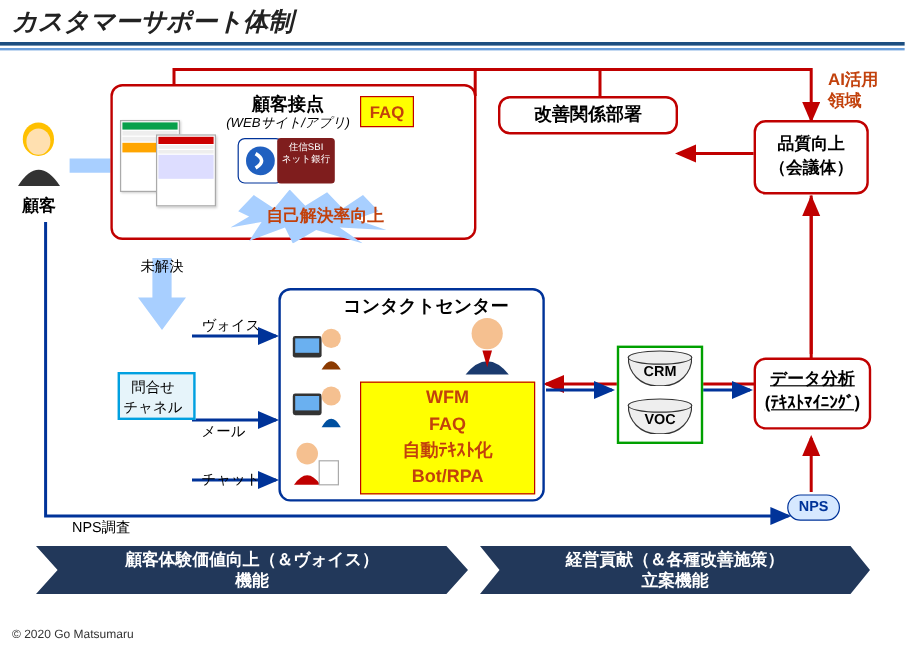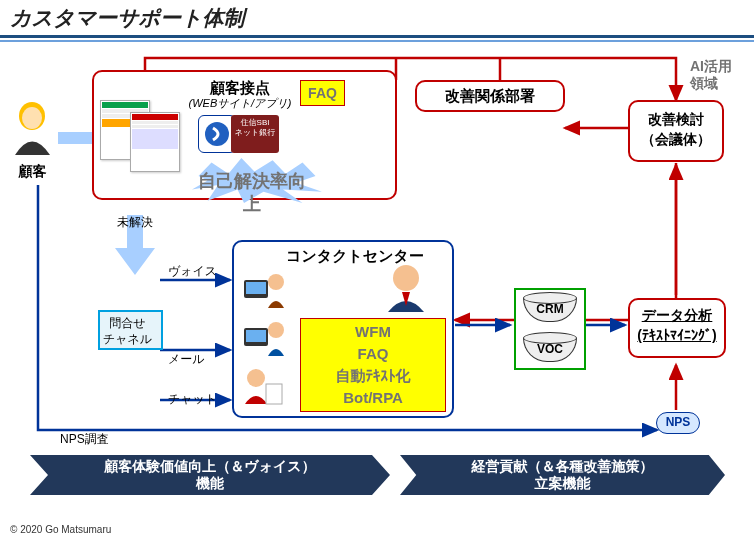--- a/index.html
+++ b/index.html
@@ -8,21 +8,21 @@
   .hr1 { position:absolute; top:35px; left:0; width:100%; height:3px; background:#1C4E80; }
   .hr2 { position:absolute; top:40px; left:0; width:100%; height:2px; background:#6CA0DC; }
 
   .box { position:absolute; background:#fff; }
   .red-box { border:2.5px solid #C00000; border-radius:10px; }
   .blue-box { border:2.5px solid #003399; border-radius:10px; }
   .green-box { border:2px solid #00A000; }
   .cyan-box { border:2px solid #00A0E0; }
 
   .lbl { position:absolute; font-size:12px; line-height:1.3; }
-  .red { color:#737373; }
+  .red { color:#c2410c; }
   .bold { font-weight:bold; }
   .center { text-align:center; }
   .ylbg { background:#FFFF00; }
 
   .banner { position:absolute; height:40px; background:#22385A; color:#fff; font-weight:bold; font-size:14px; text-align:center; display:flex; align-items:center; justify-content:center; line-height:1.2; }
   .banner.left { left:30px; width:360px; clip-path:polygon(0 0,95% 0,100% 50%,95% 100%,0 100%,5% 50%); }
   .banner.right { left:400px; width:325px; clip-path:polygon(0 0,95% 0,100% 50%,95% 100%,0 100%,5% 50%); }
 
   .copy { position:absolute; bottom:6px; left:10px; font-size:10px; color:#333; }
 
@@ -116,27 +116,27 @@
   <svg width="28" height="28">
       <ellipse cx="14" cy="14" rx="12" ry="12" fill="#2060C0"></ellipse>
       <path d="M10,8 Q20,14 10,20" stroke="#fff" stroke-width="3" fill="none"></path>
     </svg>
 </div>
 
 <div class="icon center" style="top:115px; left:231px; width:48px; height:38px; background:#7f1d1d; color:#fff; font-size:8px; padding-top:3px; border-radius:3px; white-space:pre; line-height:1.3;">住信SBI
 ネット銀行</div>
 
 <div class="starburst" style="top:158px; left:192px;"></div>
-<div class="lbl red bold center" style="top:170px; left:192px; width:120px; font-size:18px;">自己解決率向上</div>
+<div class="lbl red bold center" style="top:170px; left:211px; width:120px; font-size:14px;">自己解決率向上</div>
 
 <div class="box red-box" style="top:80px; left:415px; width:150px; height:32px;"></div>
 <div class="lbl bold center" style="top:86px; left:415px; width:150px; font-size:15px;">改善関係部署</div>
 
 <div class="box red-box" style="top:100px; left:628px; width:96px; height:62px;"></div>
-<div class="lbl bold center" style="top:110px; left:628px; width:96px; font-size:14px; white-space:pre; line-height:1.4;">改善検討
+<div class="lbl bold center" style="top:110px; left:628px; width:96px; font-size:14px; white-space:pre; line-height:1.4;">品質向上
 （会議体）</div>
 
 <div class="bigarrow" style="top:215px; left:115px;"></div>
 <div class="lbl center" style="top:215px; left:105px; width:60px; font-size:12px;">未解決</div>
 
 <div class="box cyan-box" style="top:310px; left:98px; width:65px; height:40px; background:#E6F4FA;"></div>
 <div class="lbl center" style="top:316px; left:98px; width:59px; font-size:12px; white-space:pre; line-height:1.3;">問合せ
 チャネル</div>
 
 <div class="lbl" style="top:264px; left:168px;">ヴォイス</div>

